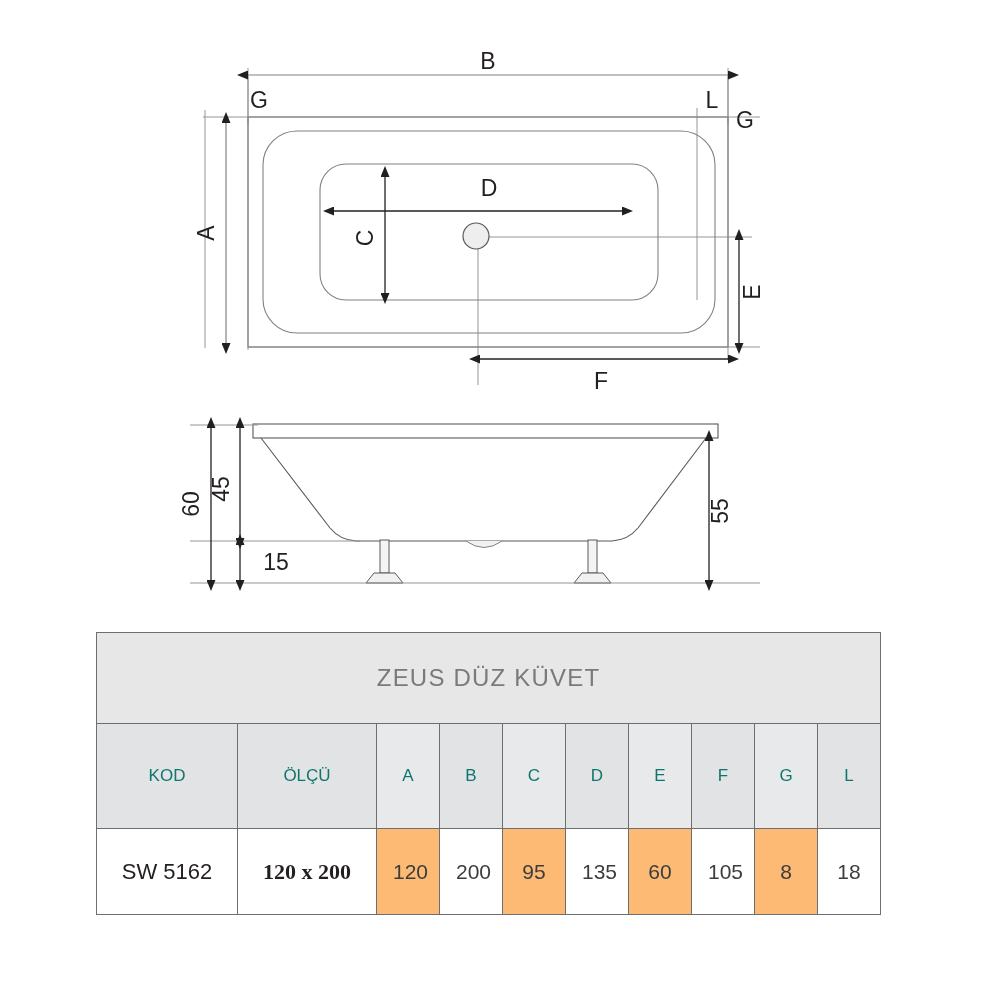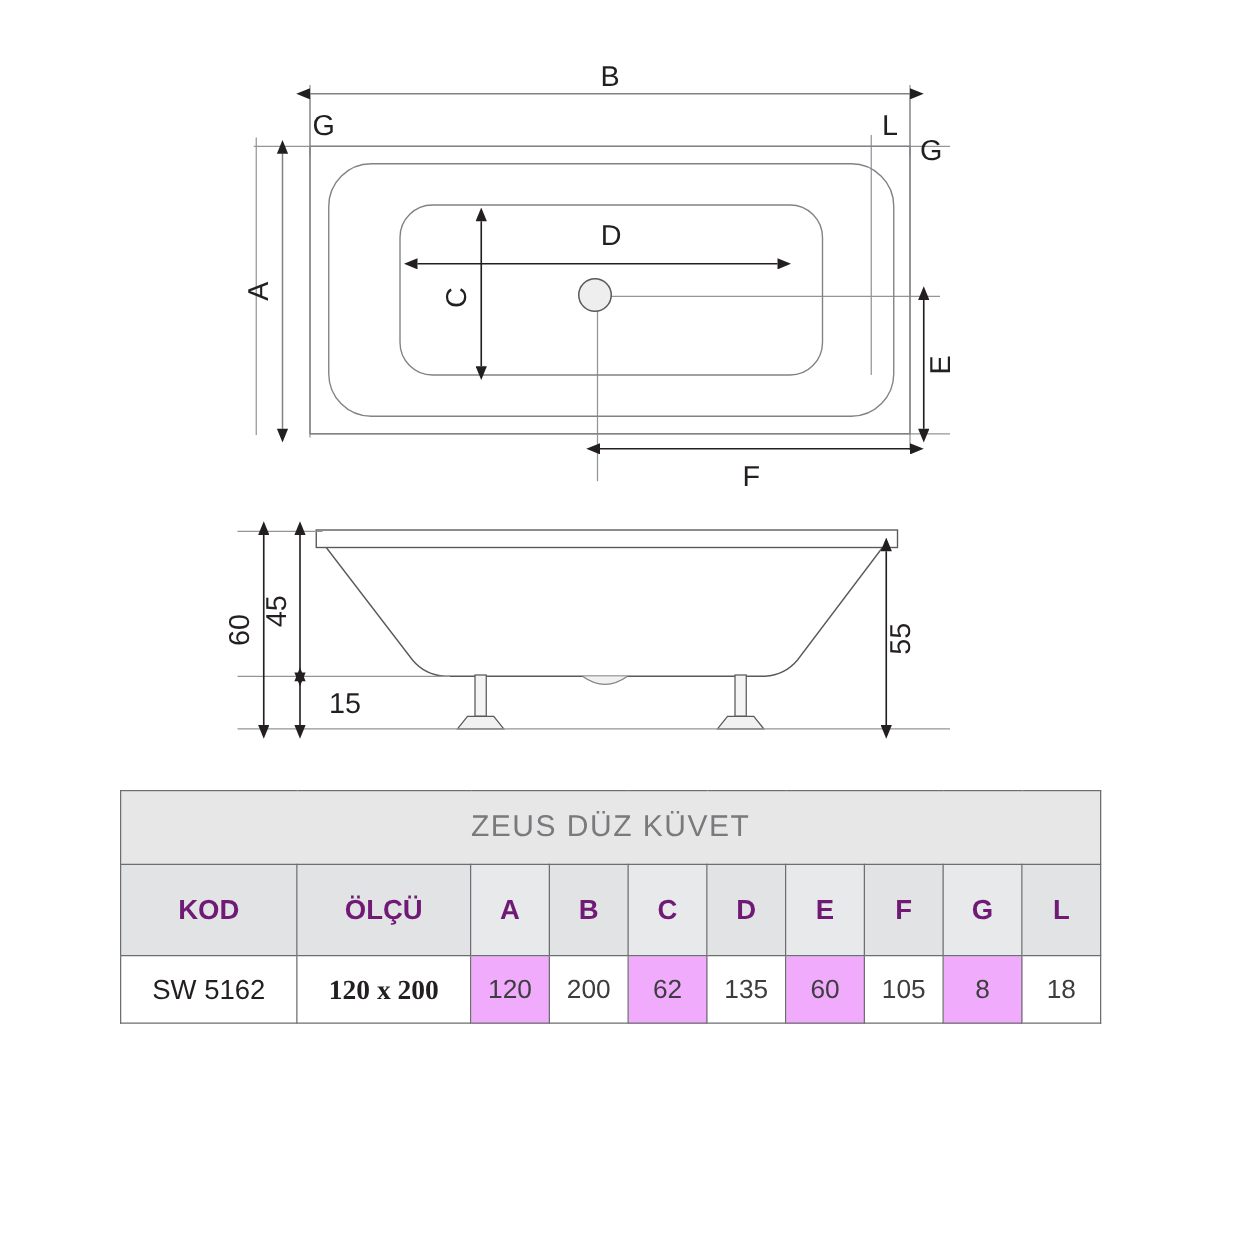--- a/index.html
+++ b/index.html
@@ -39,48 +39,48 @@
   table.spec {
     border-collapse: collapse;
     width: 784px;
     table-layout: fixed;
   }
   table.spec td, table.spec th {
     border: 1px solid #6d6e71;
     text-align: center;
     vertical-align: middle;
     font-weight: normal;
-    padding: 0;
+    padding: 16px;
   }
   tr.title-row td {
     height: 58px;
     background: #e7e7e8;
     font-size: 24px;
     color: #7a7a7d;
     letter-spacing: 1.2px;
     font-family: "Liberation Sans", sans-serif;
   }
   tr.head-row td {
     height: 72px;
     background: #e2e3e4;
-    font-size: 22px;
-    font-weight: bold;
-    color: #701a75;
+    font-size: 17px;
+    font-weight: normal;
+    color: #0f766e;
   }
   tr.head-row td.alt {
     background: #e8e9ea;
   }
   tr.data-row td {
     height: 53px;
     font-size: 21px;
     color: #3d3d3f;
     background: #ffffff;
   }
   tr.data-row td.alt {
-    background: #f0abfc;
+    background: #fdba74;
   }
   tr.data-row td.kod,
   tr.data-row td.olcu {
     font-size: 22px;
     color: #231f20;
   }
   tr.data-row td.olcu { font-weight: bold; font-family: Liberation Serif, serif; }
   
   col.c-kod  { width: 141px; }
   col.c-olcu { width: 139px; }
@@ -225,21 +225,21 @@
           <td>F</td>
           <td class="alt">G</td>
           <td>L</td>
         </tr>
 
         <tr class="data-row">
           <td class="kod">SW 5162</td>
           <td class="olcu">120 x 200</td>
           <td class="alt">120</td>
           <td>200</td>
-          <td class="alt">62</td>
+          <td class="alt">95</td>
           <td>135</td>
           <td class="alt">60</td>
           <td>105</td>
           <td class="alt">8</td>
           <td>18</td>
         </tr>
 
 
       </tbody>
     </table>

